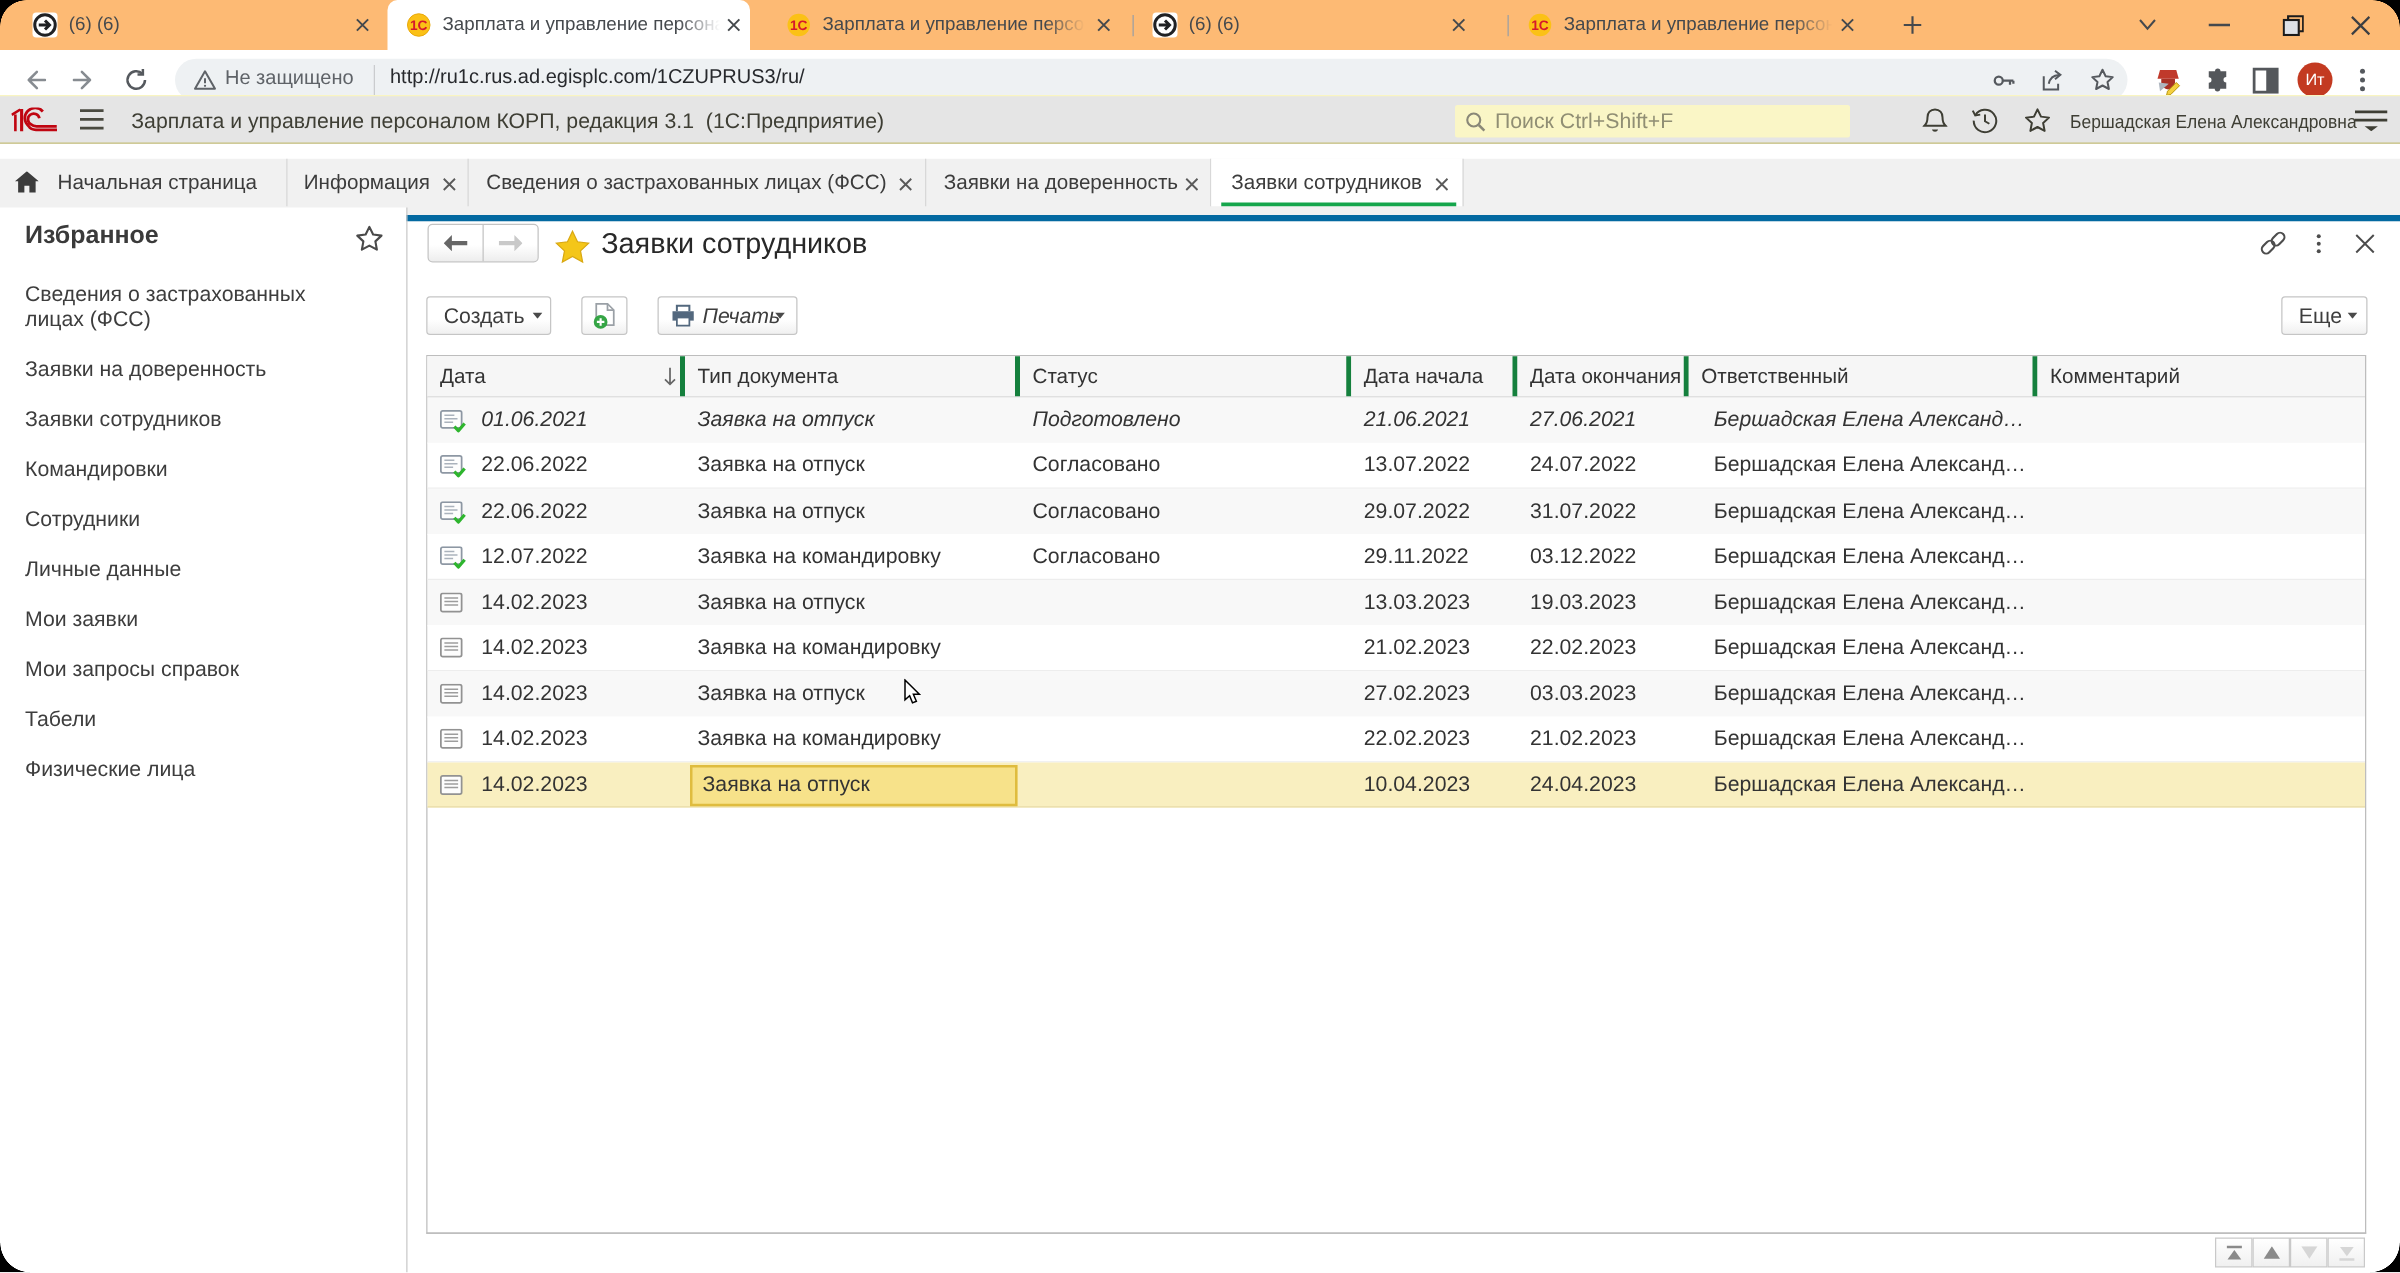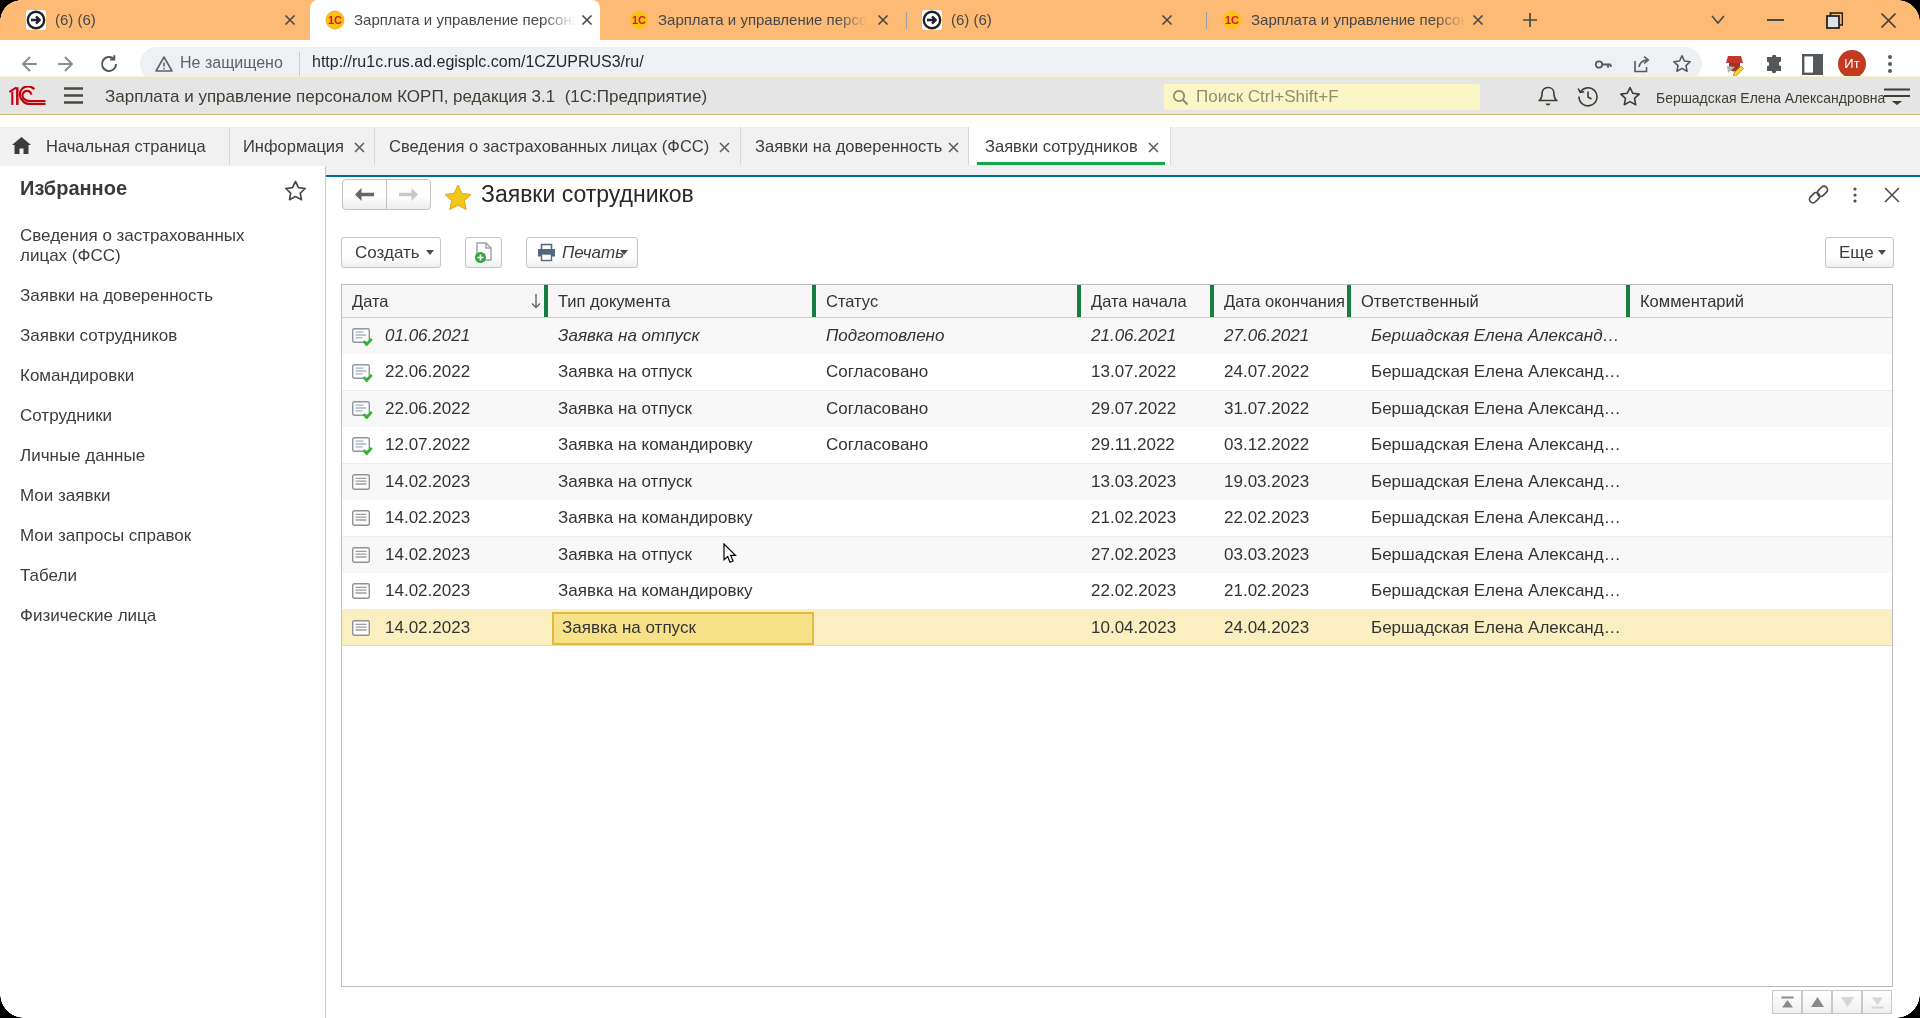--- a/index.html
+++ b/index.html
@@ -16,21 +16,21 @@
 
 
 #addr { position:absolute; left:0; top:40px; width:1920px; height:48px; background:#fff; }
 #omni { position:absolute; left:140px; top:7px; width:1562px; height:34px; background:#eef1f3; border-radius:17px; }
 
 
 #apphead { position:absolute; left:0; top:76px; width:1920px; height:39px; background:#e5e5e5; border-bottom:1px solid #c6c07c; border-top:1px solid #f9f5c2; }
 #appsearch { position:absolute; left:1120px; top:7px; width:316px; height:26px; background:#faf6c6; border-radius:2px;margin-left:44px; }
 
 
-#apptabs { position:absolute; left:0; top:127px; width:1920px; height:50px; background:#f1f1f1; border-bottom:2px solid #0369a1; }
+#apptabs { position:absolute; left:0; top:127px; width:1920px; height:50px; background:#f1f1f1; border-bottom:5px solid #0369a1; }
 .atsep { position:absolute; top:0; width:1px; height:38px; background:#d8d8d8; }
 .attext { position:absolute; top:0; height:38px; line-height:38px; font-size:16.5px; color:#3c3c3c; white-space:nowrap; }
 
 
 #sidebar { position:absolute; left:0; top:166px; width:325px; height:852px; background:#fff; }
 #sidediv { position:absolute; left:325px; top:166px; width:1px; height:852px; background:#c9c9c9; }
 .sitem { position:absolute; left:20px; font-size:17px; color:#3d3d3d; line-height:20px; }
 
 
 .btn { position:absolute; height:31px; border:1px solid #c5c5c5; border-radius:3px;

